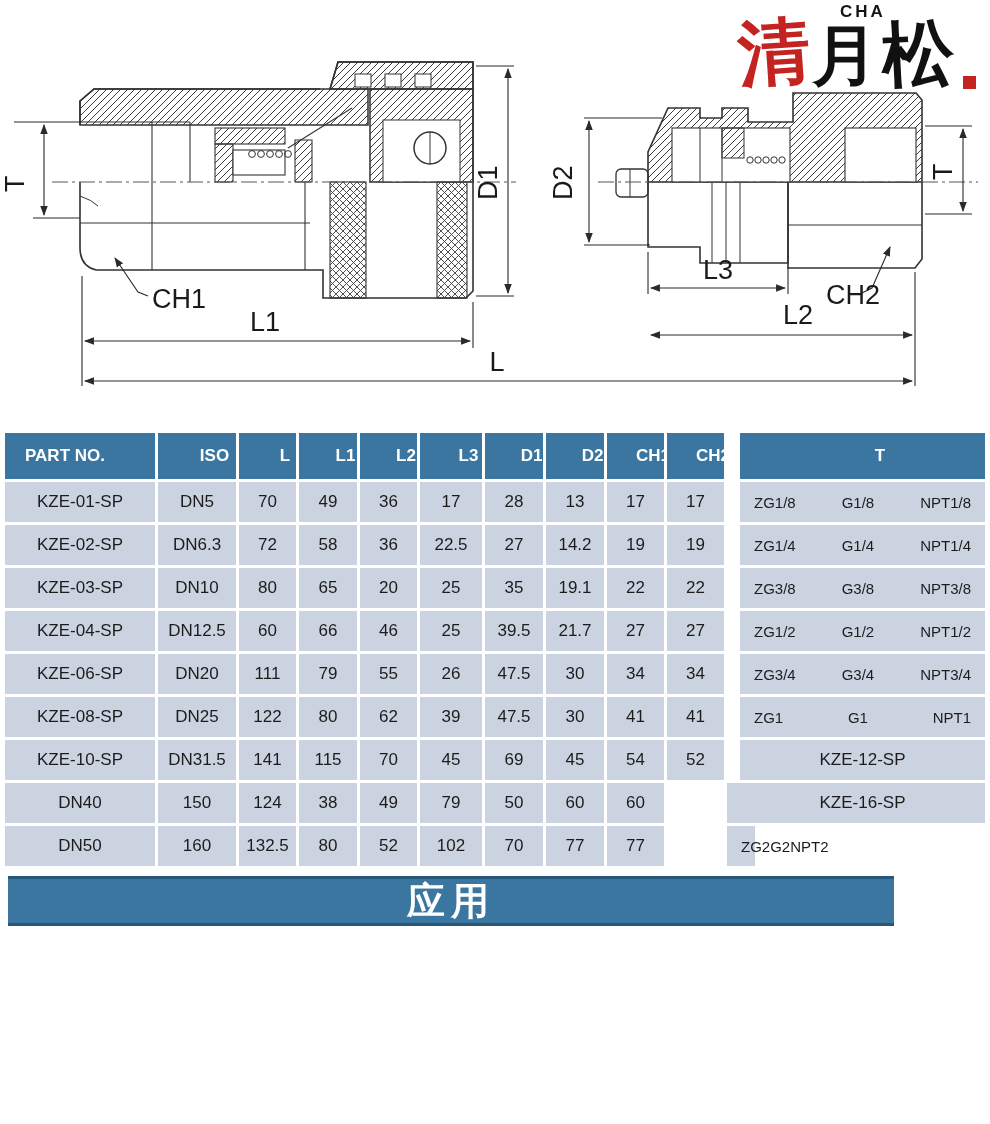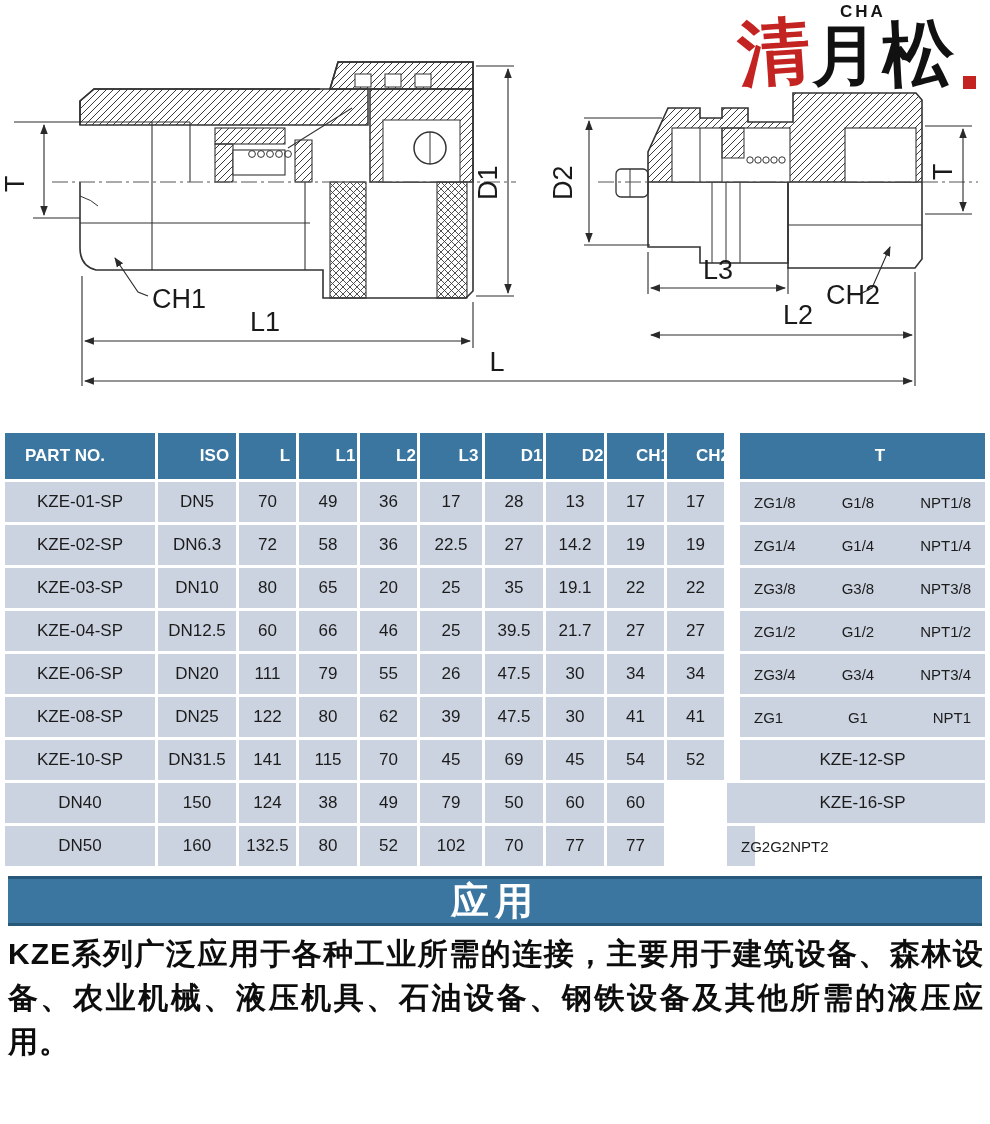--- a/index.html
+++ b/index.html
@@ -44,21 +44,21 @@
     background:var(--cell);color:var(--ink);font-size:17px;
     display:flex;align-items:center;justify-content:center;white-space:nowrap;
   }
   .spec-table .sp{background:transparent;}
   .spec-table .t-cell{
     justify-content:space-between;padding:4px 14px;font-size:15px;
   }
   .spec-table .t-cell span{display:inline-block;}
   
   .app-bar{
-    position:absolute;left:8px;top:876px;width:974px;height:44px;
+    position:absolute;left:8px;top:876px;width:886px;height:44px;
     background:var(--blue);border-top:3px solid var(--blue-dark);border-bottom:3px solid var(--blue-dark);
     display:flex;align-items:center;justify-content:center;
   }
   .app-bar .app-title{color:#ffffff;font-size:38px;font-weight:bold;letter-spacing:6px;}
   .app-body{
     position:absolute;left:8px;top:932px;width:976px;
     font-size:30px;font-weight:bold;line-height:44px;color:#0d0d0d;
     text-align:justify;letter-spacing:1px;
   }
 </style>
@@ -364,15 +364,14 @@
       <div class="td t-cell">
         <span>ZG2</span>
         <span>G2</span>
         <span>NPT2</span>
       </div>
     </div>
 
   <div class="app-bar">
     <span class="app-title">应用</span>
   </div>
-  <div class="app-body">KZE系列广泛应用于各种工业所需的连接，主要用于建筑设备、森林设备、农业机械、液压机具、石油设备、钢铁设备及其他所需的液压应用。</div>
 
 </div>
 
 </body></html>

